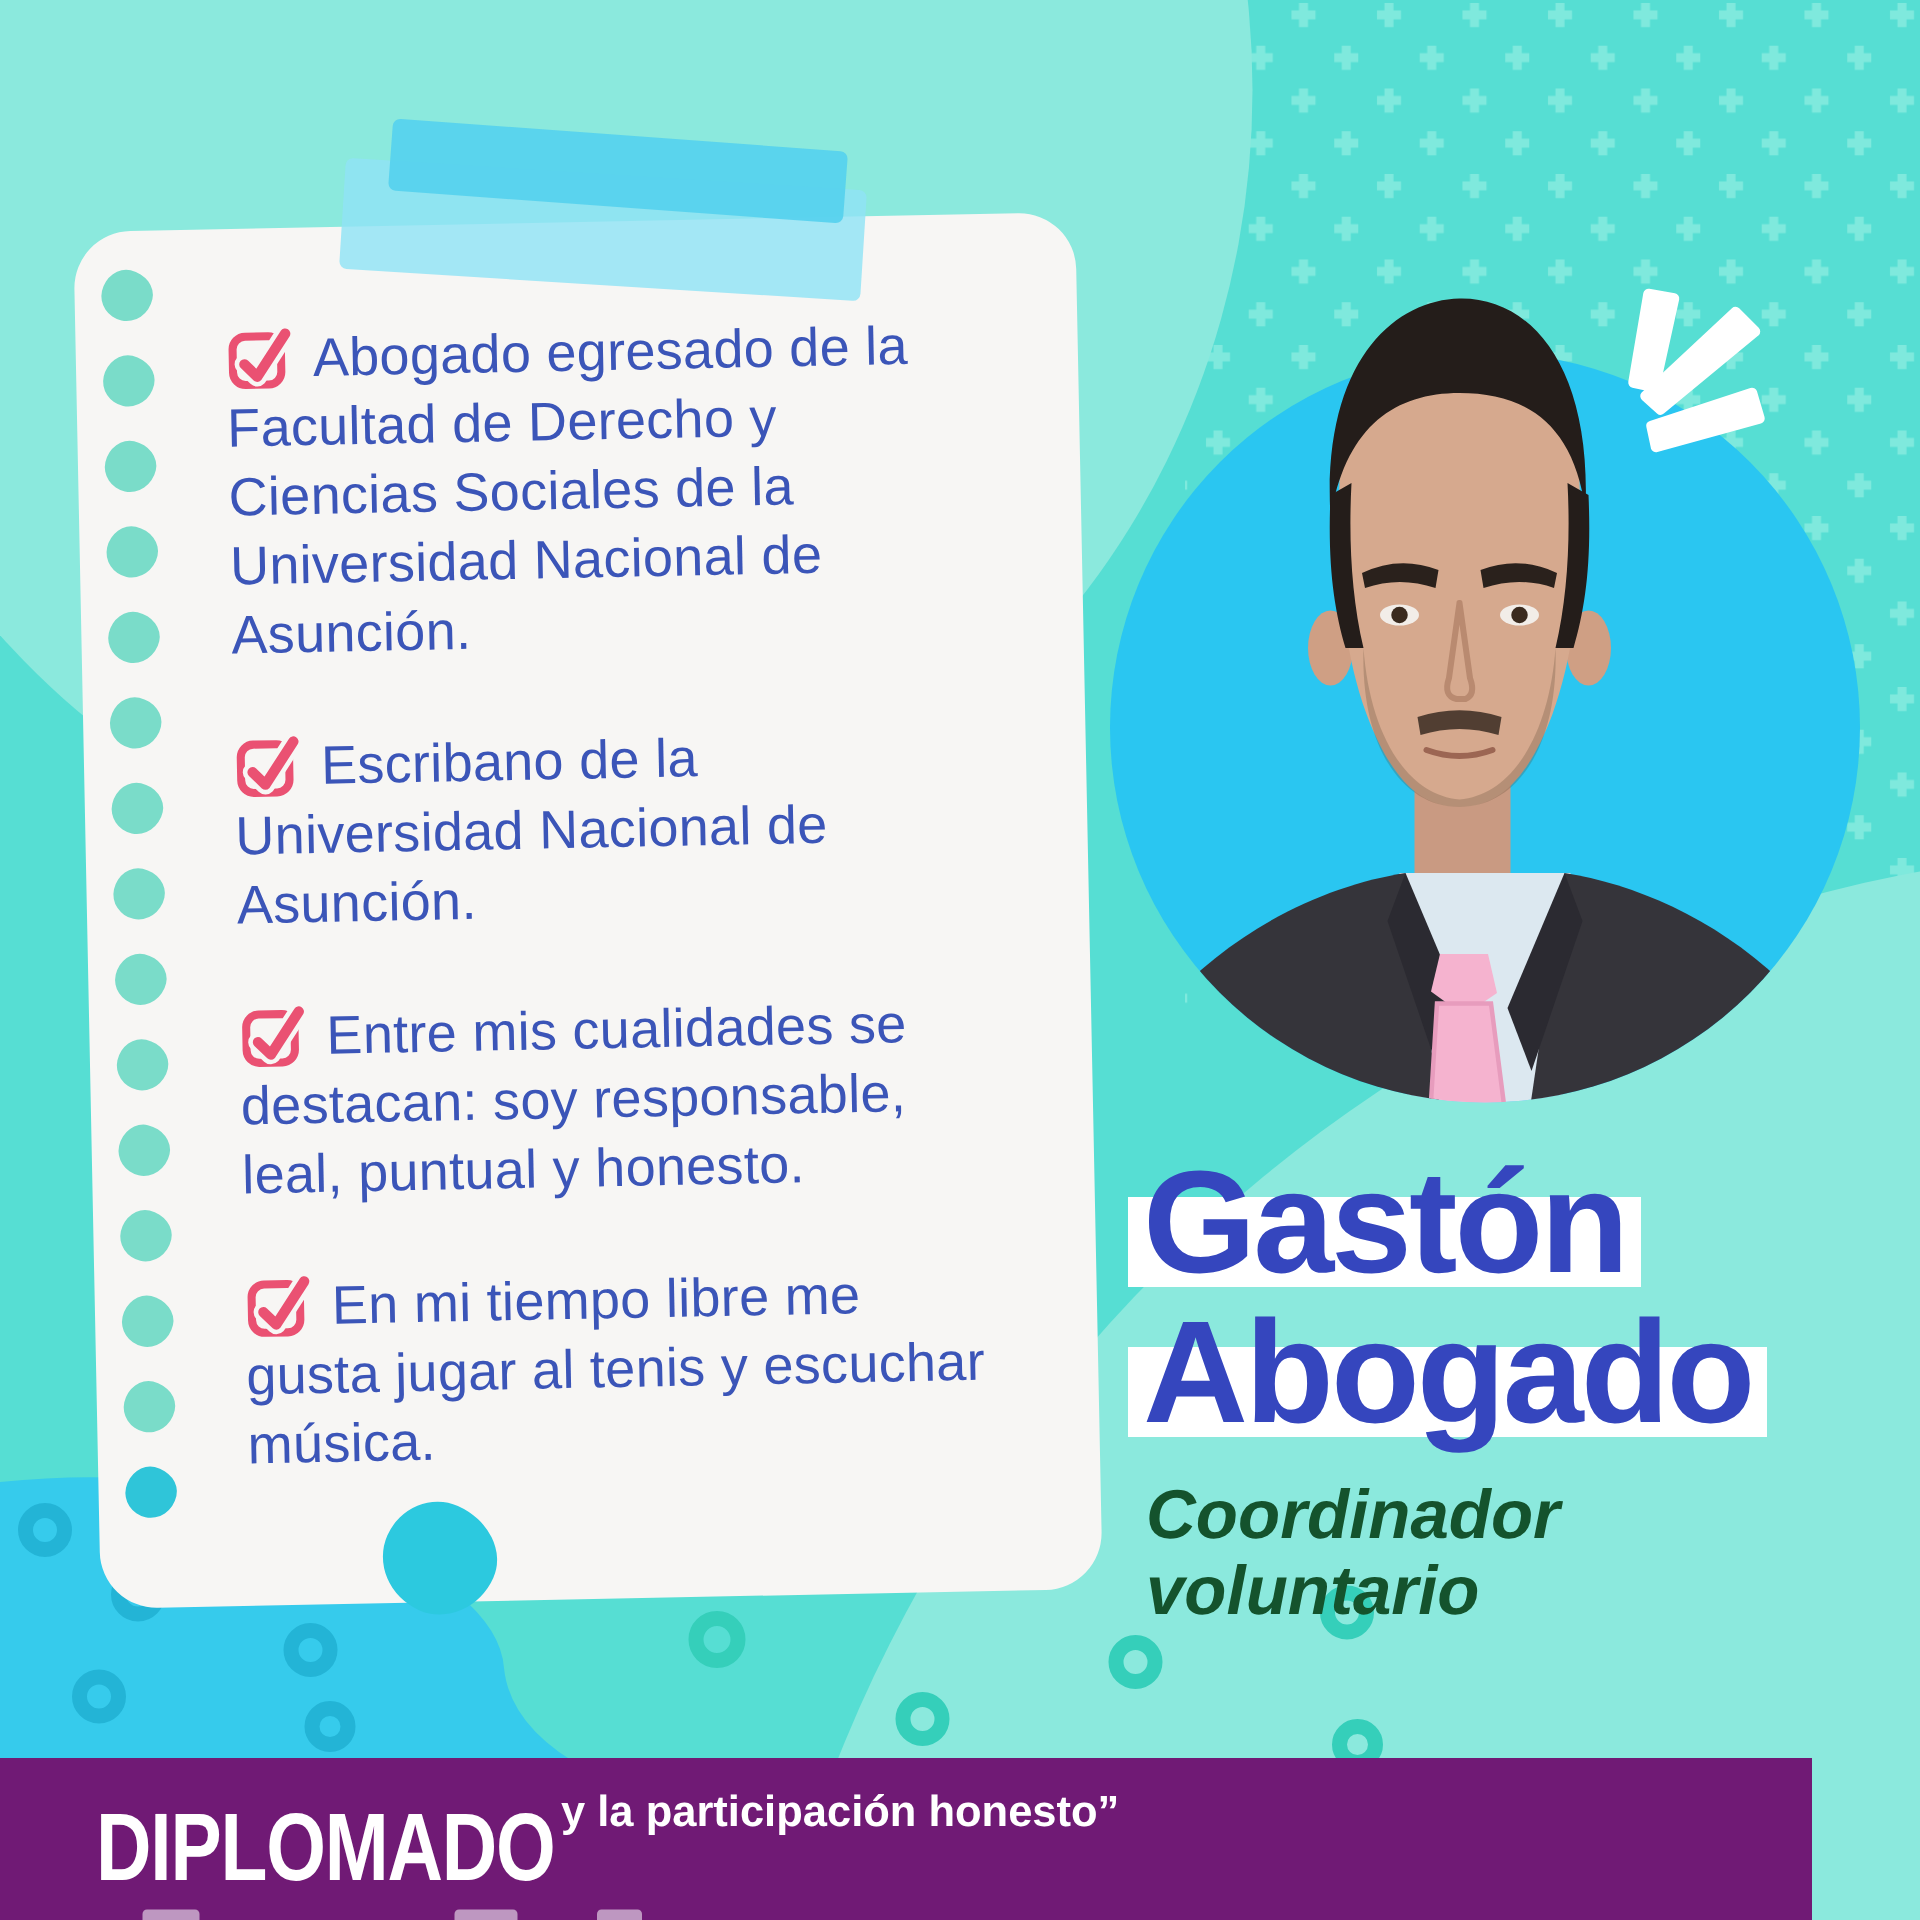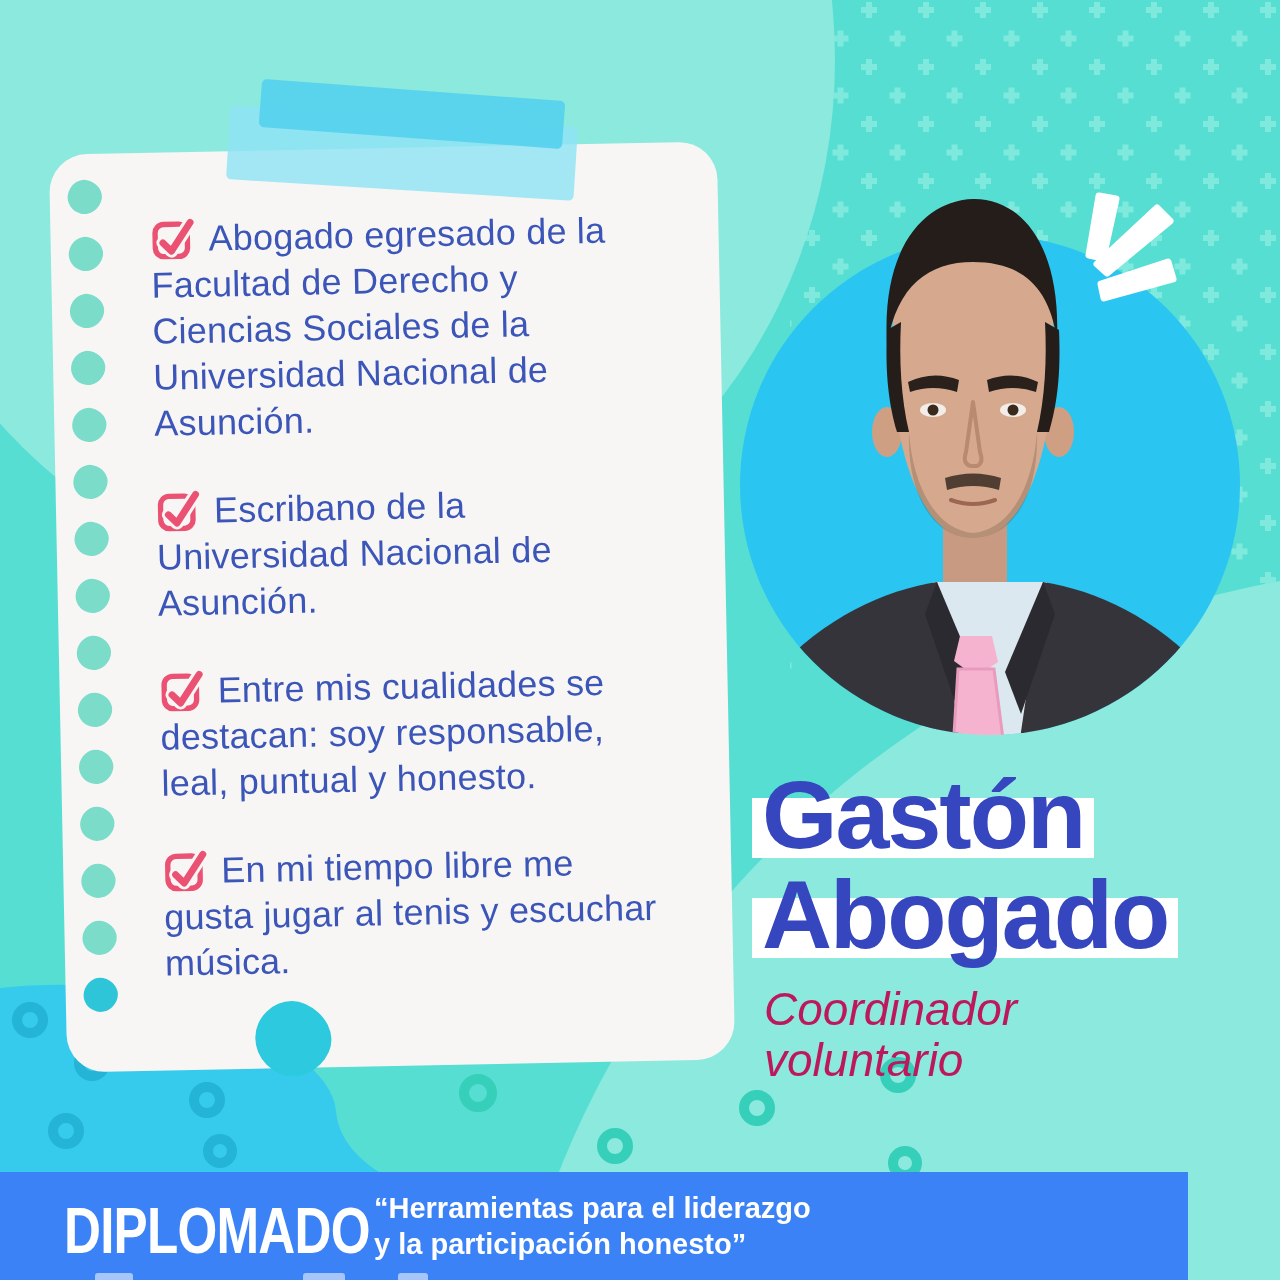--- a/index.html
+++ b/index.html
@@ -48,25 +48,25 @@
   
   #nameblock{position:absolute;left:752px;top:753px;z-index:5;width:480px;margin-top:12px;}
   .name-line{display:inline-block;position:relative;padding:0 10px;height:100px;}
   .strip{position:absolute;left:0;right:0;top:33px;height:60px;background:#FFFFFF;}
   .nm{
     position:relative;z-index:1;font-size:97px;font-weight:bold;letter-spacing:-2px;
     color:#3546BE;line-height:100px;
   }
   #role{
     position:absolute;left:764px;top:984px;width:330px;z-index:5;
-    font-size:46px;line-height:51px;font-weight:normal;font-style:italic;color:#be185d;
+    font-size:46px;line-height:51px;font-weight:bold;font-style:italic;color:#14532d;
   }
   
   #banner{
-    position:absolute;left:0;top:1172px;width:1188px;height:108px;background:#3b82f6;z-index:6;
+    position:absolute;left:0;top:1172px;width:1188px;height:108px;background:#701a75;z-index:6;padding-left:20px;
   }
   .program{
     position:absolute;left:64px;top:22px;font-size:64px;font-weight:bold;color:#FFFFFF;
     letter-spacing:-1px;transform:scaleX(0.8);transform-origin:left center;white-space:nowrap;
   }
   .quote{position:absolute;left:374px;top:18px;color:#FFFFFF;font-size:29px;line-height:36px;font-weight:bold;}
   .logo-mark{position:absolute;bottom:0;height:7px;background:rgba(255,255,255,0.55);border-radius:3px 3px 0 0;}
 </style>
 </head>
 <body>
@@ -233,21 +233,20 @@
     <div class="name-line">
       <span class="strip"></span>
       <span class="nm">Abogado</span>
     </div>
   </div>
   <div id="role">Coordinador voluntario</div>
 
   <div id="banner">
     <div class="program">DIPLOMADO</div>
     <div class="quote">
-      <div>“Herramientas para el liderazgo</div>
       <div>y la participación honesto”</div>
     </div>
     <div class="logo-mark" style="left:95px;width:38px;"></div>
     <div class="logo-mark" style="left:303px;width:42px;"></div>
     <div class="logo-mark" style="left:398px;width:30px;"></div>
   </div>
 
 </div>
 
 </body></html>

